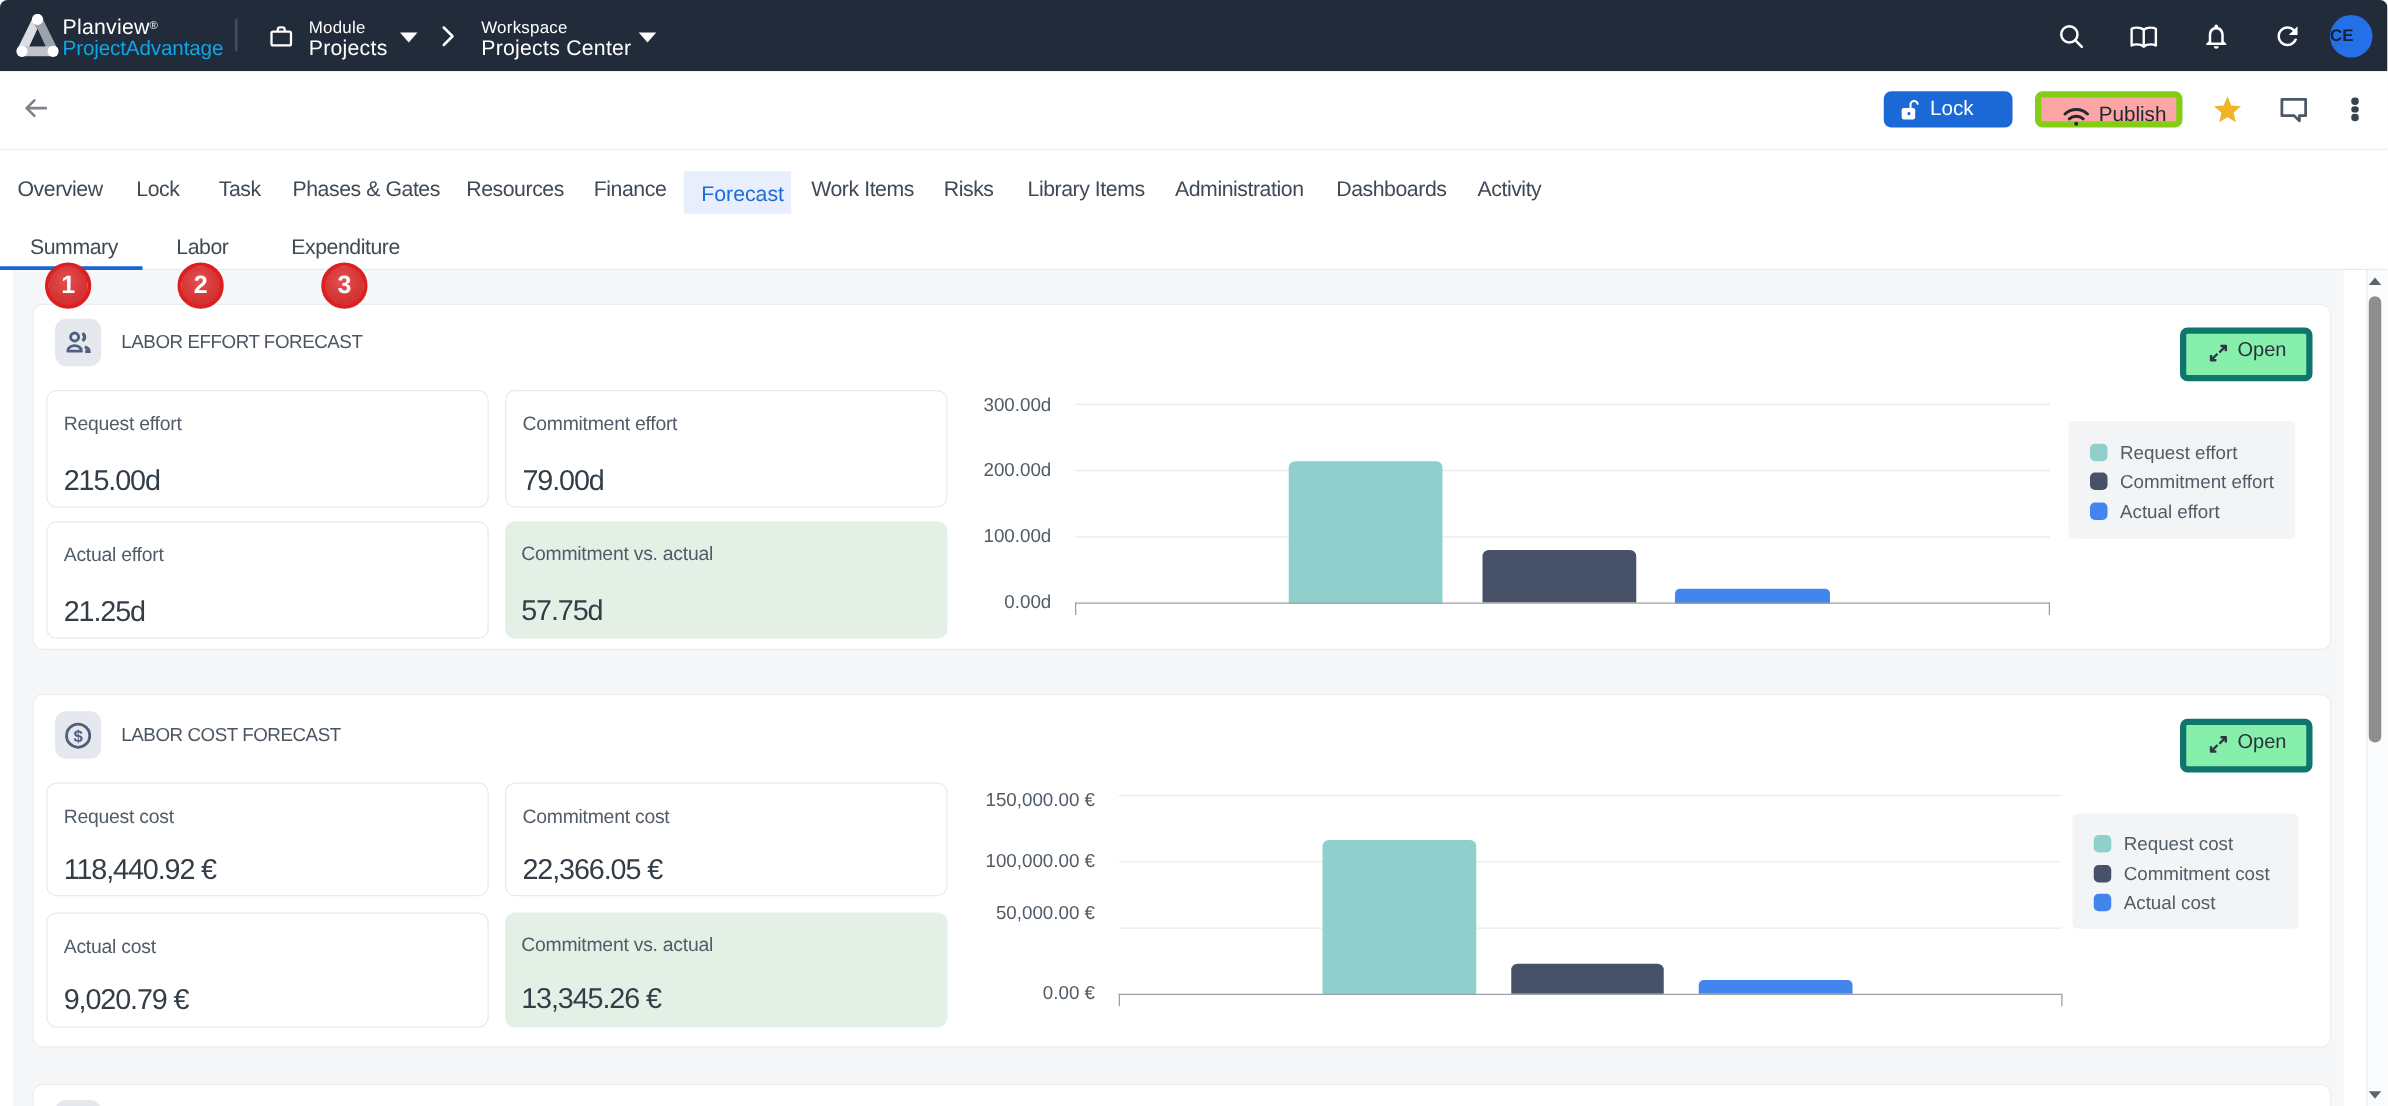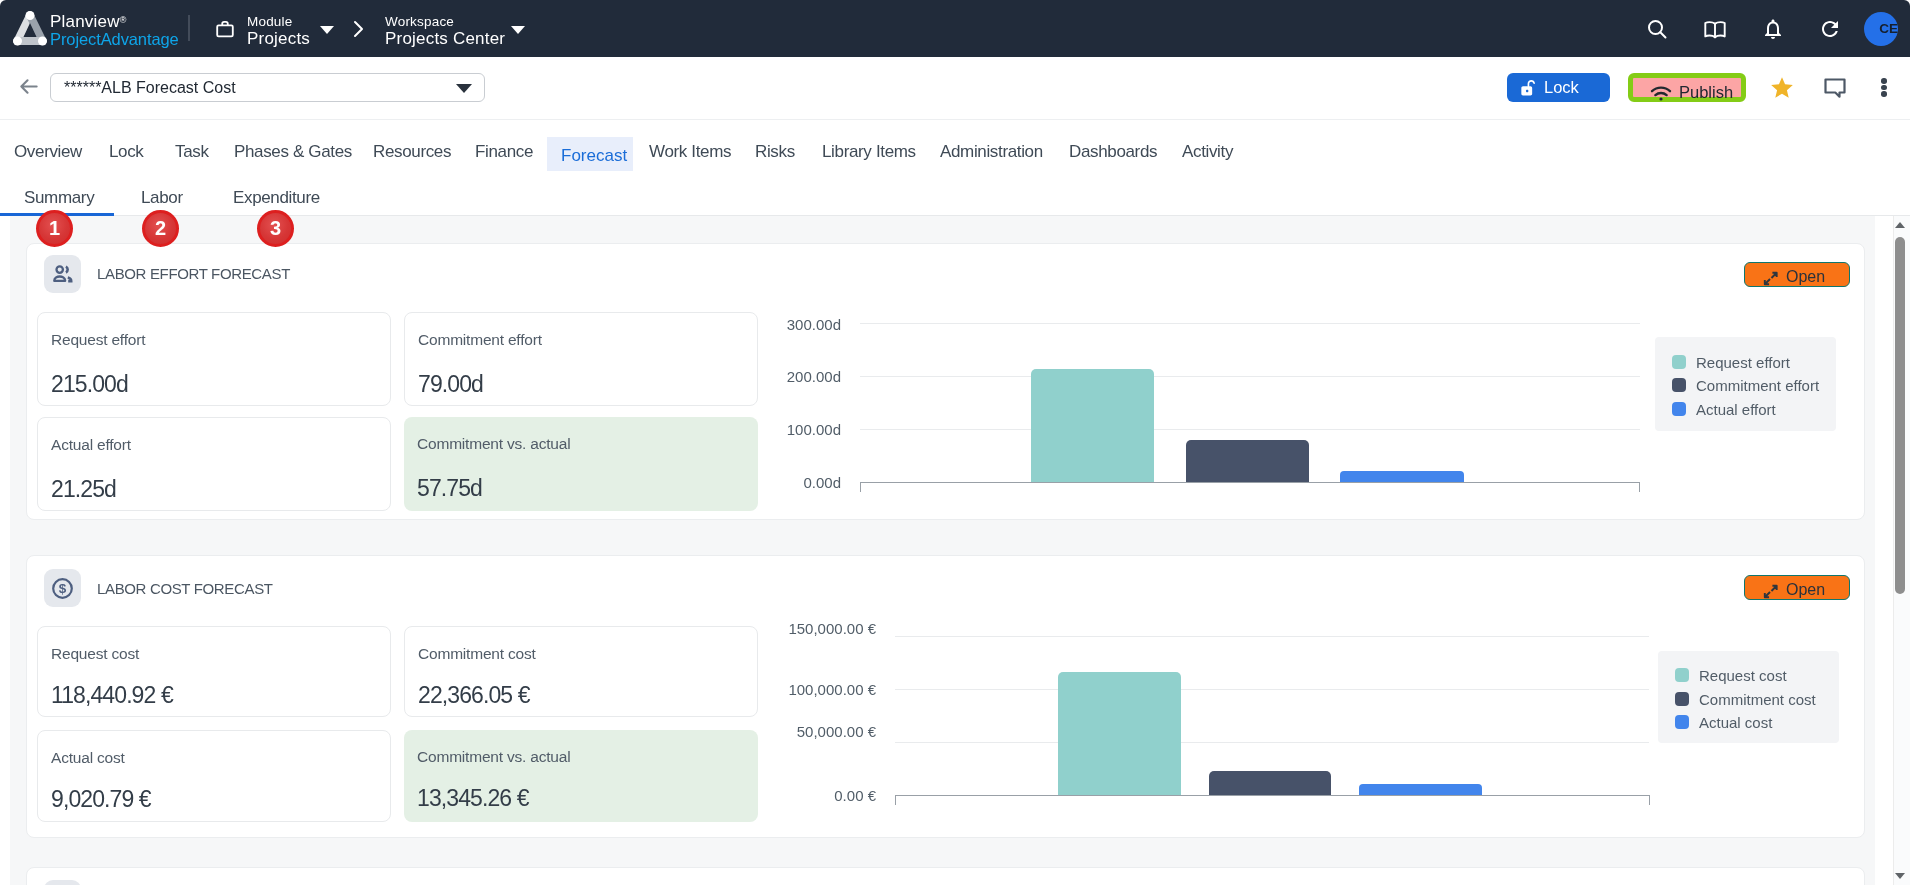--- a/index.html
+++ b/index.html
@@ -28,21 +28,21 @@
 #fchip span{position:absolute;left:14px;top:9px;font-size:17px;color:#1a6dd8}
 #subrow{position:absolute;left:0;top:177px;width:1910px;height:39px;background:#fff;border-bottom:1px solid #e7e9eb}
 .stab{position:absolute;top:11px;font-size:17px;letter-spacing:-.35px;color:#3f4a56;white-space:nowrap}
 #sline{position:absolute;left:0;top:212.5px;width:114px;height:3px;background:#1866d6;z-index:3}
 
 #content{position:absolute;left:0;top:216px;width:1910px;height:669px;background:#fff}
 #gray{position:absolute;left:10px;top:0;width:1865px;height:669px;background:#f6f7f8}
 .card{position:absolute;left:26px;width:1839px;background:#fff;border:1px solid #ebedef;border-radius:8px}
 .itile{position:absolute;left:17px;top:11px;width:37px;height:38px;background:#e5e8ed;border-radius:9px}
 .ctitle{position:absolute;left:70px;top:21px;font-size:15px;letter-spacing:-.35px;color:#4b5662}
-.openbtn{position:absolute;left:1717px;width:106px;height:25px;border:1px solid #0f766e;border-radius:6px;background:#f97316}
+.openbtn{position:absolute;left:1717px;width:106px;height:43px;border:5px solid #0f766e;border-radius:6px;background:#86efac}
 .openbtn span{position:absolute;left:41px;top:5px;font-size:16px;font-weight:500;color:#2b323b}
 .tile{position:absolute;background:#fff;border:1px solid #e8eaec;border-radius:8px;width:354px;height:94px}
 .gtile{position:absolute;background:#e4f0e5;border-radius:8px;width:354px;height:94px}
 .tlabel{position:absolute;left:13px;top:18px;font-size:15.5px;letter-spacing:-.2px;color:#515c68}
 .tvalue{position:absolute;left:13px;top:58px;font-size:23px;letter-spacing:-.9px;color:#333d48}
 .grid{position:absolute;height:1px;background:#e9ebed}
 .axis{position:absolute;height:1px;background:#99a0a7}
 .tick{position:absolute;width:1px;height:10px;background:#99a0a7}
 .ylab{position:absolute;width:150px;text-align:right;font-size:15px;color:#515d68;transform:translateY(-50%)}
 .bar{position:absolute;border-radius:5px 5px 0 0}
@@ -89,30 +89,26 @@
   <svg class="abs" style="left:1703px;top:17px" width="24" height="24" viewBox="0 0 24 24" fill="none" stroke="#fff" stroke-width="1.9" stroke-linejoin="round" stroke-linecap="round">
         <path d="M12 6.8C10.5 5.5 8.4 5.1 6.5 5.1c-1.5 0-3 .25-4.2.9v13.4c1.2-.65 2.7-.9 4.2-.9 1.9 0 4 .4 5.5 1.7 1.5-1.3 3.6-1.7 5.5-1.7 1.5 0 3 .25 4.2.9V6c-1.2-.65-2.7-.9-4.2-.9-1.9 0-4 .4-5.5 1.7z"></path>
         <path d="M12 6.8v13.4"></path>
       </svg>
   <svg class="abs" style="left:1761px;top:17px" width="24" height="24" viewBox="0 0 24 24" fill="#fff">
         <path d="M12 22c1.1 0 2-.9 2-2h-4c0 1.1.9 2 2 2zm6-6v-5c0-3.07-1.63-5.64-4.5-6.32V4c0-.83-.67-1.5-1.5-1.5s-1.5.67-1.5 1.5v.68C7.64 5.36 6 7.92 6 11v5l-2 2v1h16v-1l-2-2zm-2 1H8v-6c0-2.48 1.51-4.5 4-4.5s4 2.02 4 4.5v6z"></path>
       </svg>
   <svg class="abs" style="left:1818px;top:17px" width="24" height="24" viewBox="0 0 24 24" fill="#fff">
         <path d="M17.65 6.35C16.2 4.9 14.21 4 12 4c-4.42 0-7.99 3.58-7.99 8s3.57 8 7.99 8c3.73 0 6.84-2.55 7.73-6h-2.08c-.82 2.33-3.04 4-5.65 4-3.31 0-6-2.69-6-6s2.69-6 6-6c1.66 0 3.14.69 4.22 1.78L13 11h7V4l-2.35 2.35z"></path>
       </svg>
-  <div class="abs" style="left:1864px;top:12px;width:34px;height:34px;border-radius:50%;background:#2470e8;text-align:right;line-height:34px;font-size:13.5px;font-weight:700;color:#16202e">CE</div>
+  <div class="abs" style="left:1864px;top:12px;width:34px;height:34px;border-radius:50%;background:#2470e8;text-align:left;line-height:34px;font-size:13.5px;font-weight:700;color:#16202e">CE</div>
 </div>
 <div id="toolbar">
   <svg class="abs" style="left:17px;top:18px" width="23" height="23" viewBox="0 0 24 24" fill="none" stroke="#7b838c" stroke-width="2.2" stroke-linecap="round" stroke-linejoin="round">
         <path d="M20.5 12H4.5M11 5.5L4.5 12l6.5 6.5"></path>
       </svg>
-  <div id="combo">
-        <div class="txt">******ALB Forecast Cost</div>
-        <div class="ccaret"></div>
-      </div>
   <div id="lockbtn">
     <svg class="abs" style="left:11px;top:5px" width="20" height="20" viewBox="0 0 24 24" fill="#fff">
           <path d="M6 10h9c1.1 0 2 .9 2 2v7c0 1.1-.9 2-2 2H6c-1.1 0-2-.9-2-2v-7c0-1.1.9-2 2-2zm3.5 5.5c0 .83.67 1.5 1.5 1.5s1.5-.67 1.5-1.5S11.83 14 11 14s-1.5.67-1.5 1.5z" fill-rule="evenodd"></path>
           <path d="M12.5 10V6.8c0-1.9 1.55-3.45 3.45-3.45 1.65 0 3.05 1.17 3.38 2.75" fill="none" stroke="#fff" stroke-width="2" stroke-linecap="round"></path>
         </svg>
     <span>Lock</span>
   </div>
   <div id="pubbtn">
     <svg class="abs" style="left:17px;top:7px" width="22" height="17" viewBox="0 0 22 17" fill="none" stroke="#23292f" stroke-width="2.4" stroke-linecap="round">
           <path d="M2 6.2a13.2 13.2 0 0 1 18 0"></path>
@@ -236,21 +232,21 @@
           <div class="tvalue" style="top:55px">22,366.05 €</div>
         </div>
   <div class="tile" style="left:10px;top:174px;height:92px">
           <div class="tlabel">Actual cost</div>
           <div class="tvalue" style="top:55px">9,020.79 €</div>
         </div>
   <div class="gtile" style="left:377px;top:174px;height:92px">
           <div class="tlabel">Commitment vs. actual</div>
           <div class="tvalue" style="top:55px">13,345.26 €</div>
         </div>
-  <div class="ylab" style="left:699px;top:72px">150,000.00 €</div>
+  <div class="ylab" style="left:699px;top:84px">150,000.00 €</div>
   <div class="ylab" style="left:699px;top:133.1px">100,000.00 €</div>
   <div class="ylab" style="left:699px;top:175px">50,000.00 €</div>
   <div class="ylab" style="left:699px;top:239.3px">0.00 €</div>
   <div class="grid" style="left:868px;top:80px;width:754px"></div>
   <div class="grid" style="left:868px;top:133px;width:754px"></div>
   <div class="grid" style="left:868px;top:186px;width:754px"></div>
   <div class="bar" style="left:1031px;top:115.5px;width:123px;height:124px;background:#90d0cc"></div>
   <div class="bar" style="left:1182px;top:215px;width:122px;height:24.3px;background:#475269"></div>
   <div class="bar" style="left:1332px;top:228px;width:123px;height:11.3px;background:#4285ec;border-radius:4px 4px 0 0"></div>
   <div class="axis" style="left:868px;top:239.3px;width:754px"></div>

